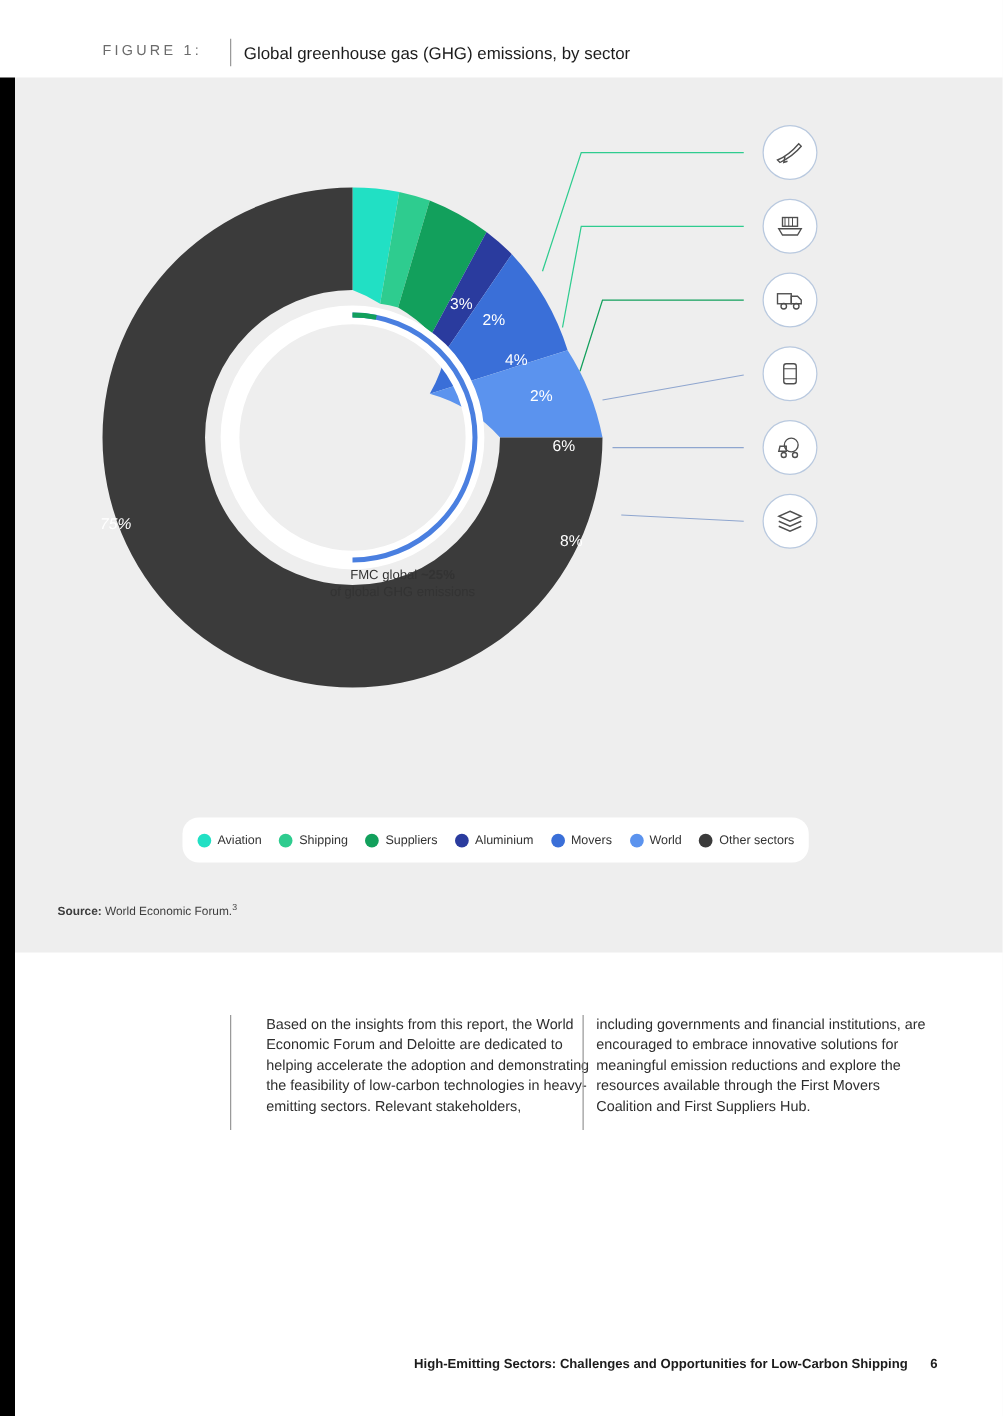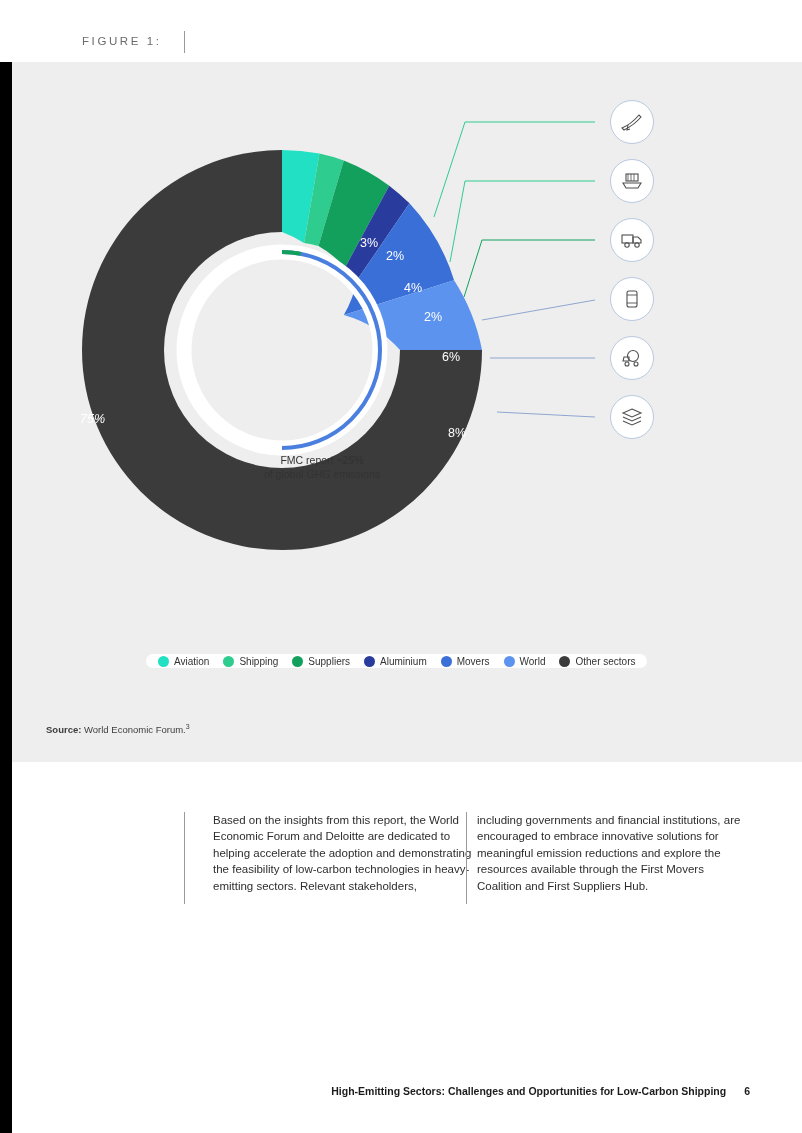--- a/index.html
+++ b/index.html
@@ -104,21 +104,21 @@
     border: 1px solid #b9c9df;
     box-sizing: border-box;
     display: flex;
     align-items: center;
     justify-content: center;
   }
   
   .legend {
     position: absolute;
     left: 146px; top: 654px;
-    height: 14px;
+    height: 36px;
     background: #ffffff;
     border-radius: 13px;
     display: flex;
     align-items: center;
     padding: 0 12px;
     box-sizing: border-box;
   }
   .legend-item {
     display: flex;
     align-items: center;
@@ -173,20 +173,21 @@
 </head>
 <body>
 
 <div class="page">
 
   <div class="left-rail"></div>
 
   <div class="fig-header">
     <div class="fig-label">FIGURE 1:</div>
     <div class="fig-divider"></div>
+    <div class="fig-title">Global greenhouse gas (GHG) emissions, by sector</div>
   </div>
 
   <div class="panel"></div>
 
   <svg class="leader-svg" viewBox="0 0 790 700">
     <path d="M 422 155 L 453 60 L 583 60" fill="none" stroke="#2ecc8f" stroke-width="1"></path>
     <path d="M 438 200 L 453 119 L 583 119" fill="none" stroke="#2ecc8f" stroke-width="1"></path>
     <path d="M 452 235 L 470 178 L 583 178" fill="none" stroke="#12a05c" stroke-width="1"></path>
     <path d="M 470 258 L 583 238" fill="none" stroke="#8fa6cf" stroke-width="1"></path>
     <path d="M 478 296 L 583 296" fill="none" stroke="#8fa6cf" stroke-width="1"></path>
@@ -242,21 +243,21 @@
       </g>
 
       <g fill="none">
         <circle cx="210" cy="210" r="98" stroke="#ffffff" stroke-width="15"></circle>
         <path d="M 210 112 A 98 98 0 0 1 210 308" stroke="#4a7fe0" stroke-width="4" fill="none"></path>
         <path d="M 210 112 A 98 98 0 0 1 229.0 113.9" stroke="#12a05c" stroke-width="4" fill="none"></path>
       </g>
     </svg>
 
     <div class="donut-center-text">
-      <span>FMC report </span><b>~25%</b><br>
+      <span>FMC global </span><b>~25%</b><br>
       <span>of global GHG emissions</span>
     </div>
   </div>
 
   <div class="slice-label" style="left:360px; top:236px;">3%</div>
   <div class="slice-label" style="left:386px; top:249px;">2%</div>
   <div class="slice-label" style="left:404px; top:281px;">4%</div>
   <div class="slice-label" style="left:424px; top:310px;">2%</div>
   <div class="slice-label" style="left:442px; top:350px;">6%</div>
   <div class="slice-label" style="left:448px; top:426px;">8%</div>

